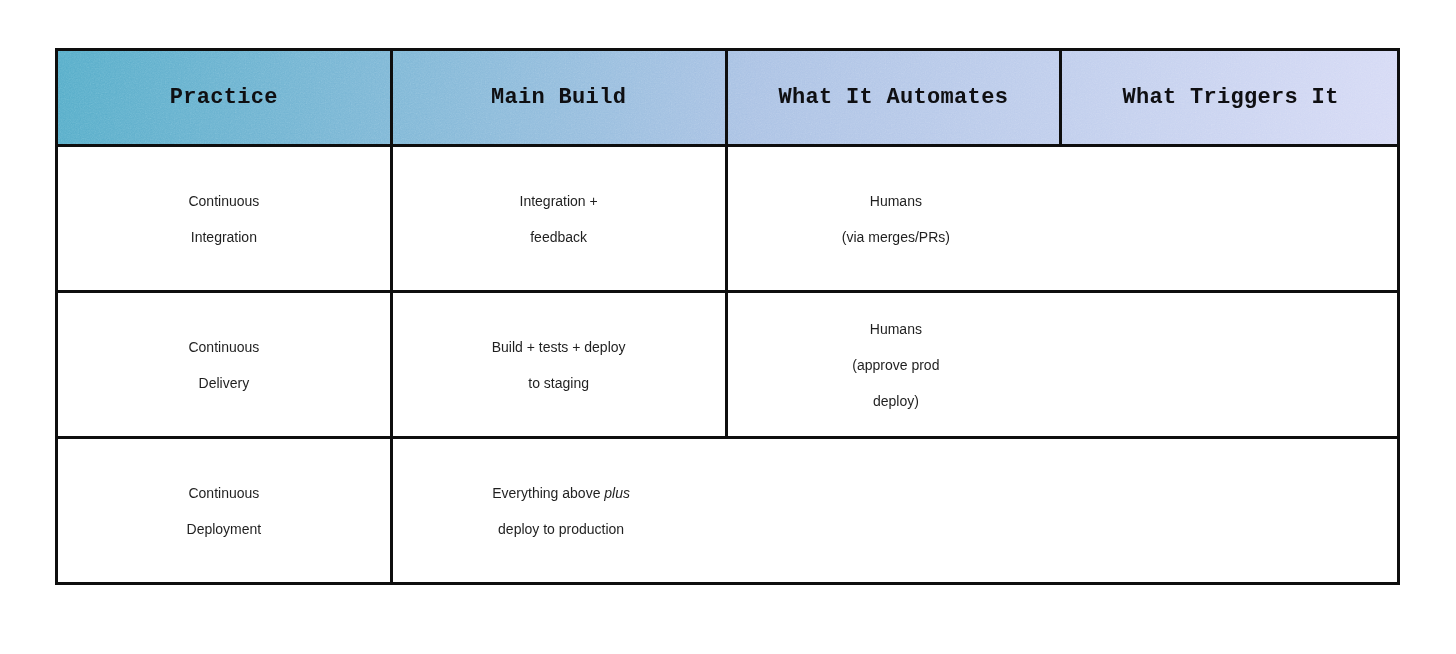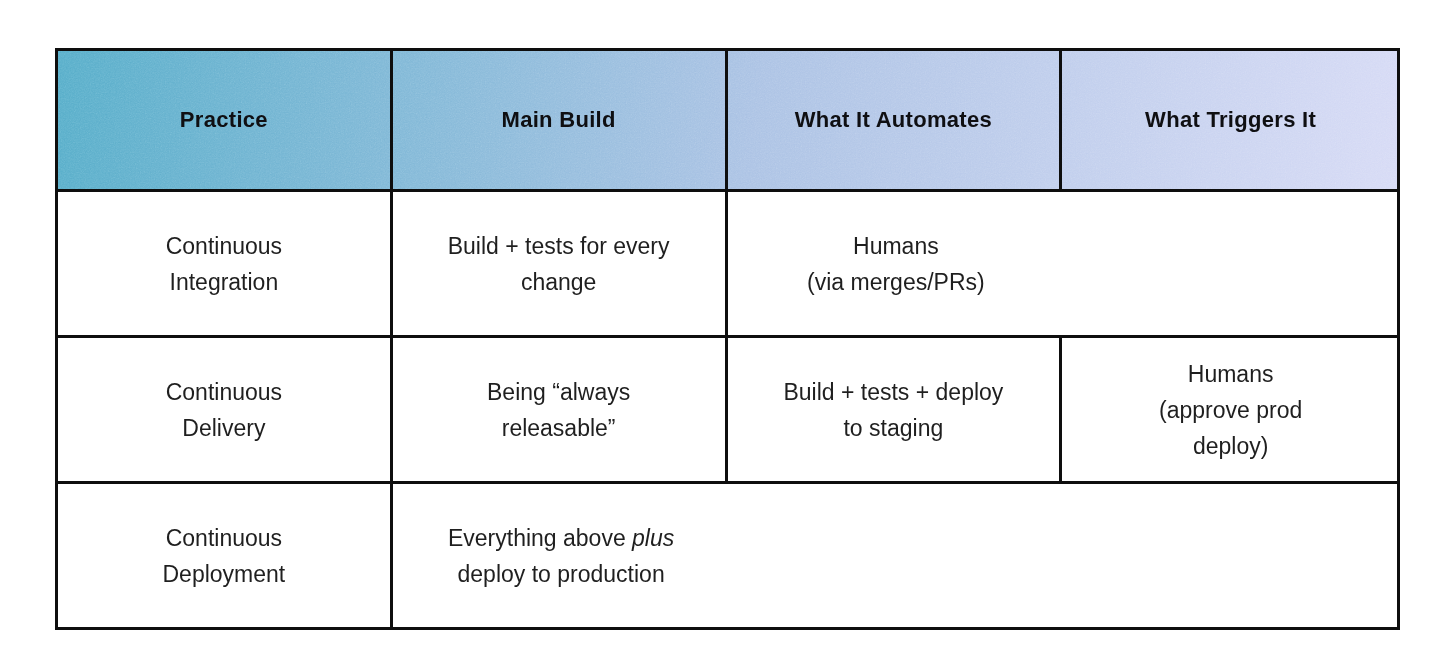--- a/index.html
+++ b/index.html
@@ -17,26 +17,27 @@
     background: #ffffff;
   }
   .row {
     display: grid;
     grid-template-columns: 1fr 1fr 1fr 1fr;
     border-bottom: 3px solid var(--border, #0e0e0e);
     height: 146px;
   }
   .row:last-child { border-bottom: none; height: 143px; }
   .header-row {
-    height: 141px;
+    height: 96px;
     position: relative;
     background: linear-gradient(97deg,
       var(--header-gradient-start, #56adc9) 0%,
       var(--header-gradient-mid, #abc2e4) 52%,
       var(--header-gradient-end, #d6daf5) 100%);
+    font-family: Liberation Mono, monospace;
   }
   .grain {
     position: absolute; inset: 0;
     width: 100%; height: 100%;
     mix-blend-mode: soft-light;
     opacity: 0.65;
     pointer-events: none;
     z-index: 0;
   }
   .cell {
@@ -45,21 +46,21 @@
     display: flex;
     align-items: center;
     justify-content: center;
     border-right: 3px solid var(--border, #0e0e0e);
     padding: 6px 14px;
   }
   .cell:last-child { border-right: none; padding-left: 16px; }
   .txt {
     white-space: pre-line;
     text-align: center;
-    font-size: 23px;
+    font-size: 14px;
     line-height: 36px;
     color: var(--text, #1f1f1f);
   }
   .header-row .txt {
     font-size: 22px;
     font-weight: 700;
     letter-spacing: 0.3px;
     line-height: 28px;
     color: var(--header-text, #0f0f12);
   }
@@ -91,37 +92,33 @@
       <div class="txt">What Triggers It</div>
     </div>
   </div>
 
   <div class="row">
     <div class="cell">
       <div class="txt">Continuous
 Integration</div>
     </div>
     <div class="cell">
-      <div class="txt">Build + tests for every
-change</div>
+      <div class="txt">Integration +
+feedback</div>
     </div>
     <div class="cell">
       <div class="txt">Humans
 (via merges/PRs)</div>
     </div>
   </div>
 
   <div class="row">
     <div class="cell">
       <div class="txt">Continuous
 Delivery</div>
-    </div>
-    <div class="cell">
-      <div class="txt">Being “always
-releasable”</div>
     </div>
     <div class="cell">
       <div class="txt">Build + tests + deploy
 to staging</div>
     </div>
     <div class="cell">
       <div class="txt">Humans
 (approve prod
 deploy)</div>
     </div>

